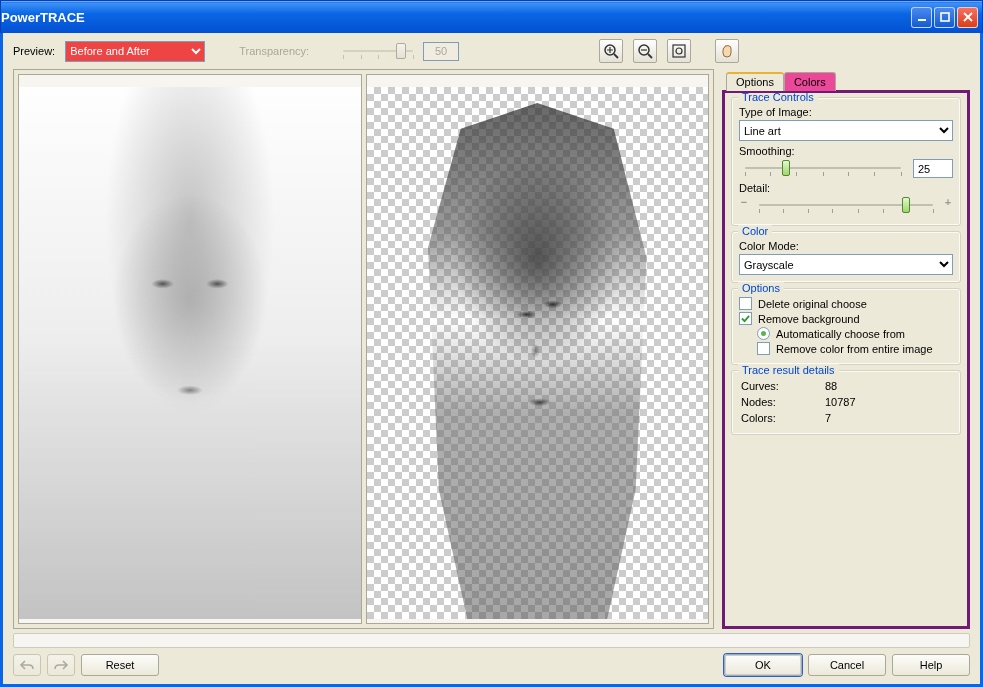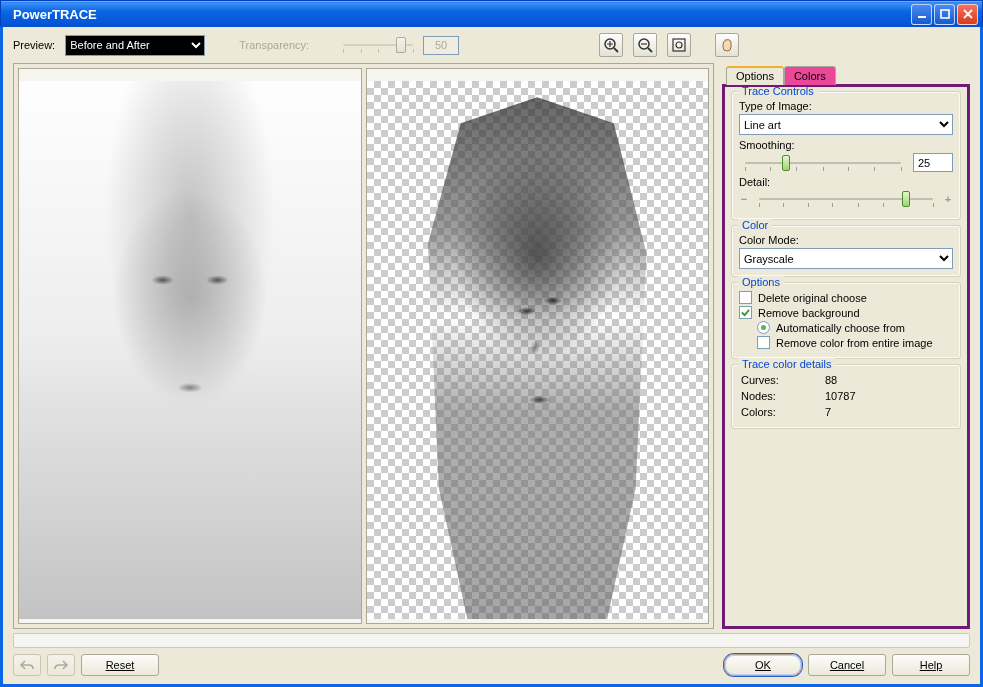--- a/index.html
+++ b/index.html
@@ -10,24 +10,24 @@
     background: #ece9d8;
     width: 983px;
     height: 687px;
     overflow: hidden;
     display: flex;
     flex-direction: column;
   }
   
   .titlebar {
     background: linear-gradient(to bottom, #0a66e4 0%, #3c90f7 8%, #0a66e4 40%, #0350d2 100%);
-    height: 27px;
+    height: 33px;
     display: flex;
     align-items: center;
-    padding: 0 4px 0 12px;
+    padding: 0 4px 0 0;
     color: #fff;
     border: 1px solid #003fbb;
     border-bottom: none;
     box-shadow: inset 0 1px 0 rgba(255,255,255,0.4);
   }
   .title-text {
     font-weight: bold;
     font-size: 13px;
     flex: 1;
   }
@@ -66,21 +66,21 @@
   }
   .label { color: #000; }
   .label.disabled { color: #aca899; }
   select.combo {
     height: 21px;
     border: 1px solid #7f9db9;
     font-family: inherit;
     font-size: 11px;
     background: #fff;
   }
-  select.combo.sel { background: #000000; color: #fff; }
+  select.combo.sel { background: #ef4444; color: #fff; }
   .slider-h {
     position: relative;
     width: 70px;
     height: 18px;
     display: flex;
     align-items: center;
   }
   .slider-h .track { position:absolute; left:0; right:0; top:8px; height:2px; background:#c0c0b0; border-radius:1px; }
   .slider-h .ticks { position:absolute; left:0; right:0; top:13px; height:4px; }
   .slider-h .ticks span { position:absolute; width:1px; height:4px; background:#a0a090; }
@@ -226,21 +226,21 @@
   }
   .groupbox-title {
     position: absolute;
     top: -7px; left: 6px;
     background: #ece9d8;
     padding: 0 4px;
     color: #0046d5;
   }
   .row { display:flex; align-items:center; gap:6px; margin: 2px 0; }
   select.full { width: 100%; height: 21px; border:1px solid #7f9db9; font:inherit; background:#fff; }
-  .slider-area { display:flex; align-items:center; gap:6px; margin: 2px 0 4px 0;}
+  .slider-area { display:flex; align-items:flex-start; gap:6px; margin: 2px 0 4px 0;}
   .slider-area .slider-h { flex:1; margin: 0 6px; }
   .slider-area.detail { gap:4px; }
   .minus, .plus { color:#999; font-weight:bold; width:10px; text-align:center;}
   .numinput {
     width:40px; height:19px; border:1px solid #7f9db9; background:#fff;
     display:flex; align-items:center; padding:0 4px; justify-content:space-between;
   }
   .spinner {
     width:15px; height:19px; display:flex; flex-direction:column;
     border:1px solid #7f9db9; border-left:none; background:#f0efe7;
@@ -279,38 +279,37 @@
     background: #f6f5f1;
     border-radius: 2px;
   }
 
   
   .bottombar {
     display:flex;
     align-items:center;
     padding: 6px 10px 8px 10px;
     gap:6px;
-    text-decoration:underline;
   }
   .btn {
     min-width: 78px;
     height: 22px;
     border: 1px solid #aca899;
     background: linear-gradient(to bottom, #fcfcfa, #ece9da);
     border-radius:3px;
     display:flex; align-items:center; justify-content:center;
     font: inherit;
     padding: 0 12px;
   }
   .iconbtn{
     width:28px; min-width:28px; padding:0;
   }
   .spacer{flex:1;}
 
-  .def{ box-shadow: 0 0 0 1px #2e5fd0, inset 0 0 0 1px #bcd0f0; border-radius: 10px; }
+  .def{ box-shadow: 0 0 0 1px #2e5fd0, inset 0 0 0 1px #bcd0f0; }
 </style>
 </head>
 <body>
 
 <div class="titlebar">
   <span class="title-text">PowerTRACE</span>
   <div class="winbtn min">
     <svg width="10" height="10">
         <rect x="1" y="7" width="8" height="2" fill="#fff"></rect>
       </svg>
@@ -478,21 +477,21 @@
               </div>
             <span>Automatically choose from</span>
           </div>
           <div class="row indent">
             <div class="chk"></div>
             <span>Remove color from entire image</span>
           </div>
         </div>
 
         <div class="groupbox" style="margin-bottom:0">
-          <div class="groupbox-title">Trace color details</div>
+          <div class="groupbox-title">Trace result details</div>
           <table class="details-table">
             <tbody>
                 <tr>
               <td>Curves:</td>
               <td>88</td>
             </tr>
             <tr>
               <td>Nodes:</td>
               <td>10787</td>
             </tr>

